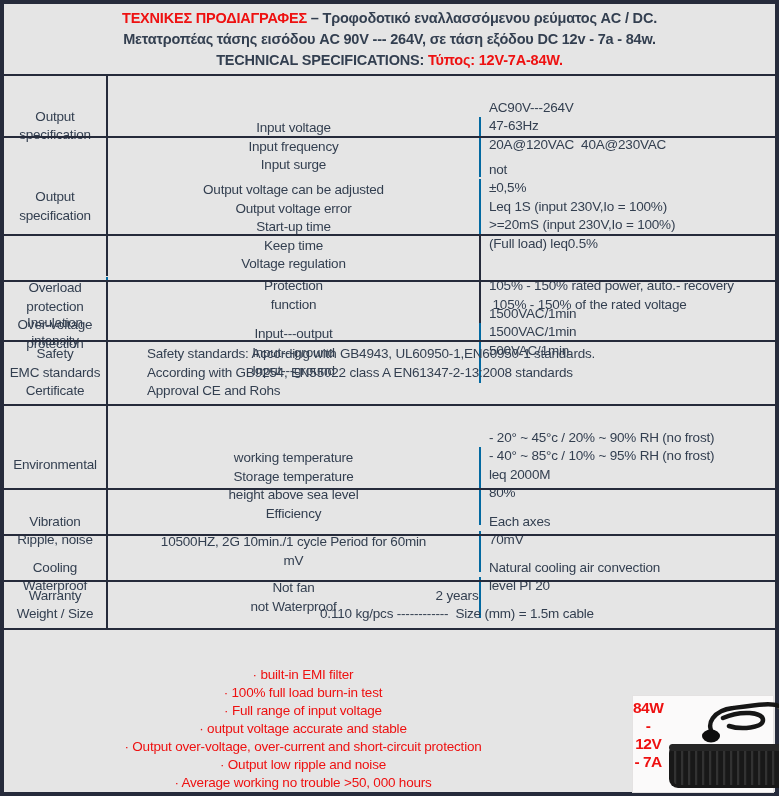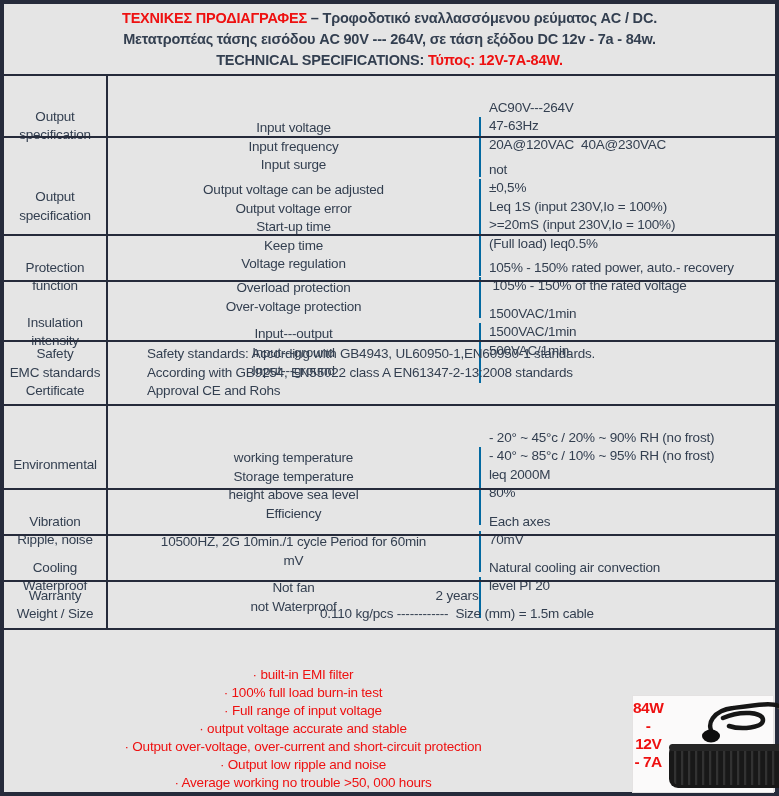--- a/index.html
+++ b/index.html
@@ -114,24 +114,24 @@
 Keep time
 Voltage regulation</div>
     <div class="cell val">not
 ±0,5%
 Leq 1S (input 230V,Io = 100%)
 &gt;=20mS (input 230V,Io = 100%)
 (Full load) leq0.5%</div>
   </div>
 
   <div class="block row" style="height:46px">
+    <div class="cell mid">Overload protection
+Over-voltage protection</div>
     <div class="cell label">Protection
 function</div>
-    <div class="cell mid">Overload protection
-Over-voltage protection</div>
     <div class="cell val">105% - 150% rated power, auto.- recovery
  105% - 150% of the rated voltage</div>
   </div>
 
   <div class="block row" style="height:60px">
     <div class="cell label">Insulation
 intensity</div>
     <div class="cell mid">Input---output
 Input---ground
 Input---ground</div>

